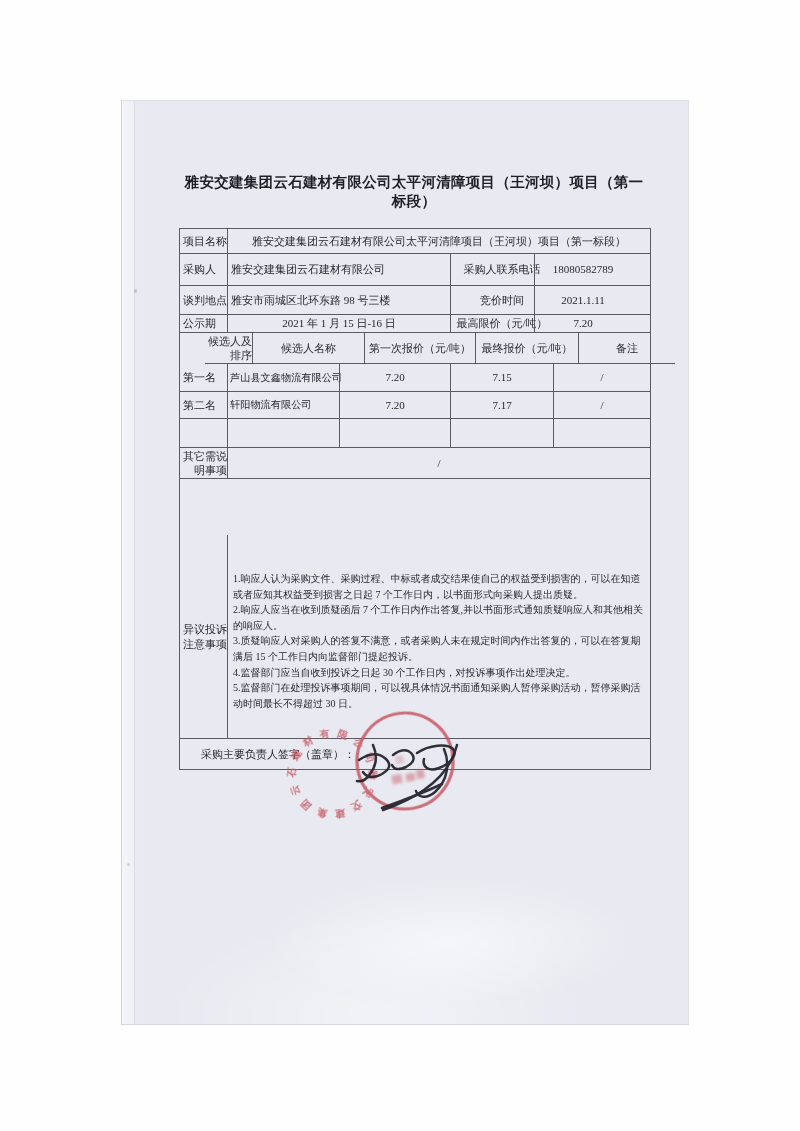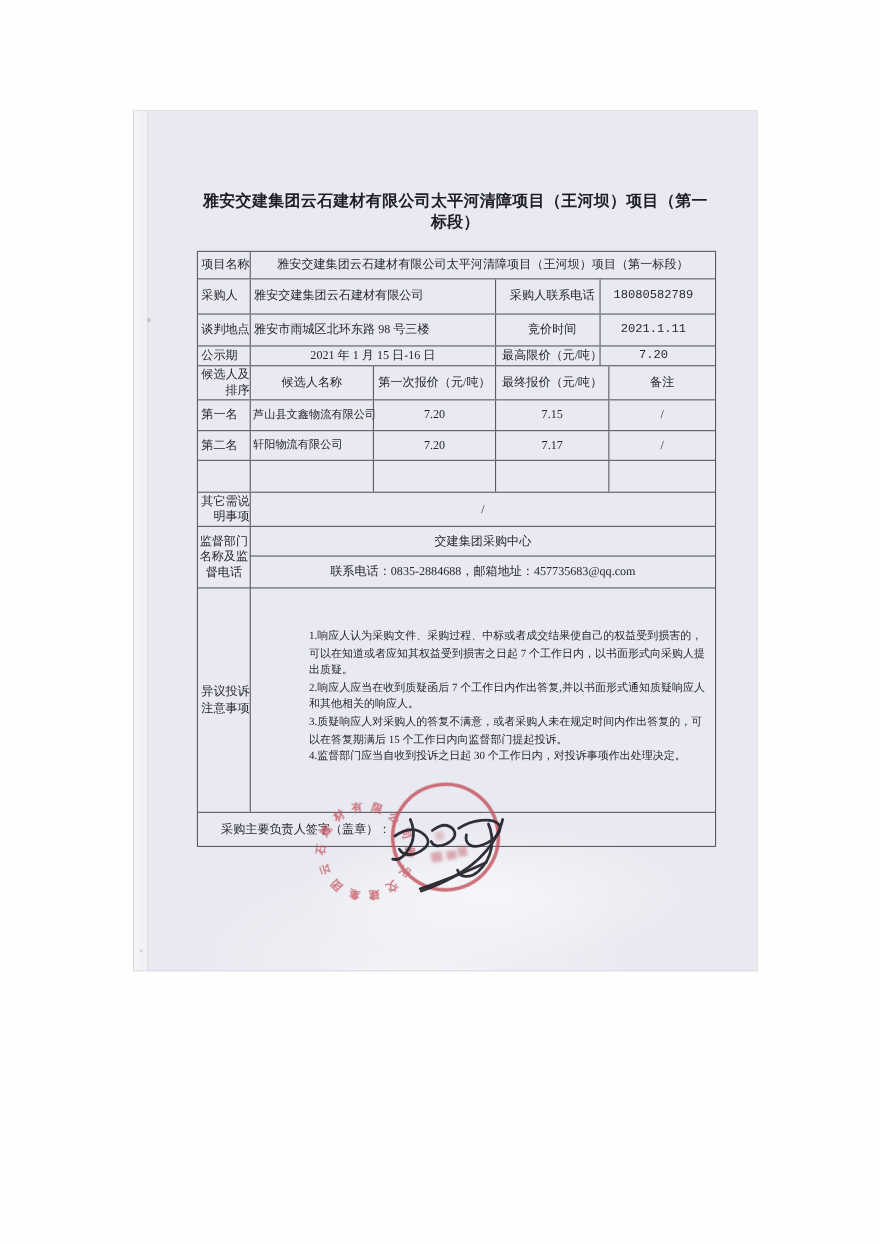--- a/index.html
+++ b/index.html
@@ -3,21 +3,21 @@
 <meta charset="utf-8">
 <style>
   :root{
     --bl:#5a5b62;
     --ink:#26272e;
   }
   html,body{margin:0;padding:0;background:#ffffff;}
   .screen{position:relative;width:800px;height:1131px;background:#fefefe;overflow:hidden;
           font-family:"Liberation Serif","DejaVu Serif",serif;color:var(--ink);}
   
-  .paper{position:absolute;left:121px;top:100px;width:568px;height:783px;
+  .paper{position:absolute;left:121px;top:100px;width:568px;height:925px;
          background:
            radial-gradient(ellipse 260px 90px at 58% 91%, rgba(255,255,255,.55), rgba(255,255,255,0) 70%),
            radial-gradient(ellipse 300px 140px at 45% 99%, rgba(255,255,255,.4), rgba(255,255,255,0) 70%),
            linear-gradient(90deg,#ecedf3 0px,#e9eaf1 18px,#e9eaf1 100%);
          border:1px solid #dfe0e6;border-left-color:#d3d4da;border-bottom-color:#d6d7dd;
          box-sizing:border-box;}
   .edge-strip{position:absolute;left:0;top:0;width:12px;height:100%;
               background:linear-gradient(90deg,#f4f5f8,#eff0f4);border-right:1px solid #dcdde2;}
   .speck{position:absolute;border-radius:50%;background:#9fa0a8;opacity:.55;}
   .s1{left:12px;top:188px;width:3px;height:4px;}
@@ -26,49 +26,49 @@
   .title{position:absolute;left:57px;width:470px;text-align:center;font-weight:700;
          font-size:14.5px;letter-spacing:.3px;color:#1e1f26;}
   .t1{top:72px;}
   .t2{top:104px;}
 
   
   .tbl{position:absolute;left:57px;top:127px;width:470px;height:540px;
        border:1px solid var(--bl);box-sizing:content-box;}
   .row{position:absolute;left:0;width:470px;border-bottom:1px solid var(--bl);box-sizing:border-box;}
   .r1{top:0;height:25px;}   .r2{top:25px;height:32px;}  .r3{top:57px;height:29px;}
-  .r4{top:86px;height:18px;}.r5{top:104px;height:31px;} .r6{top:135px;height:28px;}
+  .r4{top:86px;height:18px;}.r5{top:104px;height:31px;margin-left:25px;} .r6{top:135px;height:28px;}
   .r7{top:163px;height:27px;}.r8{top:190px;height:29px;}.r9{top:219px;height:31px;}
   .r10{top:250px;height:56px;}.r11{top:306px;height:204px;}
   .r12{top:510px;height:30px;border-bottom:none;}
 
   .c{position:absolute;top:0;height:100%;display:flex;align-items:center;
      box-sizing:border-box;font-size:11px;line-height:1.3;overflow:visible;}
   .bl{border-left:1px solid var(--bl);}
   .ctr{justify-content:center;text-align:center;}
   .lft{padding-left:3px;justify-content:flex-start;text-align:right;}
   .pre{white-space:pre-line;}
   .nowrap{white-space:nowrap;}
   .cA{left:0;width:47px;}
   .cVal{left:47px;width:423px;}
   .cV1{left:47px;width:223px;}
   .cL2{left:270px;width:103px;}
-  .cV2{left:365px;width:97px;font-family:Liberation Mono, monospace;}
+  .cV2{left:354px;width:97px;}
   .cB{left:47px;width:112px;}
   .cC{left:159px;width:111px;}
   .cD{left:270px;width:103px;}
   .cE{left:373px;width:97px;}
   .hdr{font-size:11px;font-family:Liberation Serif, serif;}
   .cname{font-size:10.2px;padding-left:2px;}
   .sup1{left:47px;width:423px;top:0;height:27px;border-bottom:1px solid var(--bl);}
   .sup2{left:47px;width:423px;top:27px;height:29px;}
   .objc{position:absolute;left:47px;top:0;width:423px;height:100%;
         border-left:1px solid var(--bl);box-sizing:border-box;
         padding:36px 3px 0 5px;}
-  .obj-item{font-size:10px;line-height:15.6px;letter-spacing:0;margin-left:48px;}
+  .obj-item{font-size:10px;line-height:15.6px;letter-spacing:0;}
   .sigrow{font-size:11px;padding-left:3px;}
 
   .overlay{position:absolute;left:0;top:0;width:568px;height:783px;pointer-events:none;}
 </style>
 </head>
 <body>
 
 <div class="screen">
   <div class="paper">
     <div class="edge-strip"></div>
@@ -137,36 +137,30 @@
         <div class="c cD ctr bl"></div>
         <div class="c cE ctr bl"></div>
       </div>
 
       <div class="row r9">
         <div class="c cA lft pre">其它需说
 明事项</div>
         <div class="c cVal ctr bl">/</div>
       </div>
 
-      <div class="row r10">
-        <div class="c cA ctr pre">监督部门
-名称及监
-督电话</div>
-        <div class="c sup1 ctr bl">交建集团采购中心</div>
-        <div class="c sup2 ctr bl">联系电话：0835-2884688，邮箱地址：457735683@qq.com</div>
-      </div>
 
       <div class="row r11">
         <div class="c cA lft pre">异议投诉
 注意事项</div>
         <div class="objc">
           <div class="obj-item">1.响应人认为采购文件、采购过程、中标或者成交结果使自己的权益受到损害的，可以在知道或者应知其权益受到损害之日起 7 个工作日内，以书面形式向采购人提出质疑。</div>
           <div class="obj-item">2.响应人应当在收到质疑函后 7 个工作日内作出答复,并以书面形式通知质疑响应人和其他相关的响应人。</div>
           <div class="obj-item">3.质疑响应人对采购人的答复不满意，或者采购人未在规定时间内作出答复的，可以在答复期满后 15 个工作日内向监督部门提起投诉。</div>
           <div class="obj-item">4.监督部门应当自收到投诉之日起 30 个工作日内，对投诉事项作出处理决定。</div>
+          <div class="obj-item">5.监督部门在处理投诉事项期间，可以视具体情况书面通知采购人暂停采购活动，暂停采购活动时间最长不得超过 30 日。</div>
         </div>
       </div>
 
       <div class="row r12">
         <div class="c cVal sigrow" style="left:0;width:470px;margin-left:18px;">采购主要负责人签字（盖章）：</div>
       </div>
 
     </div>
 
     <svg class="overlay" viewBox="0 0 568 783">

